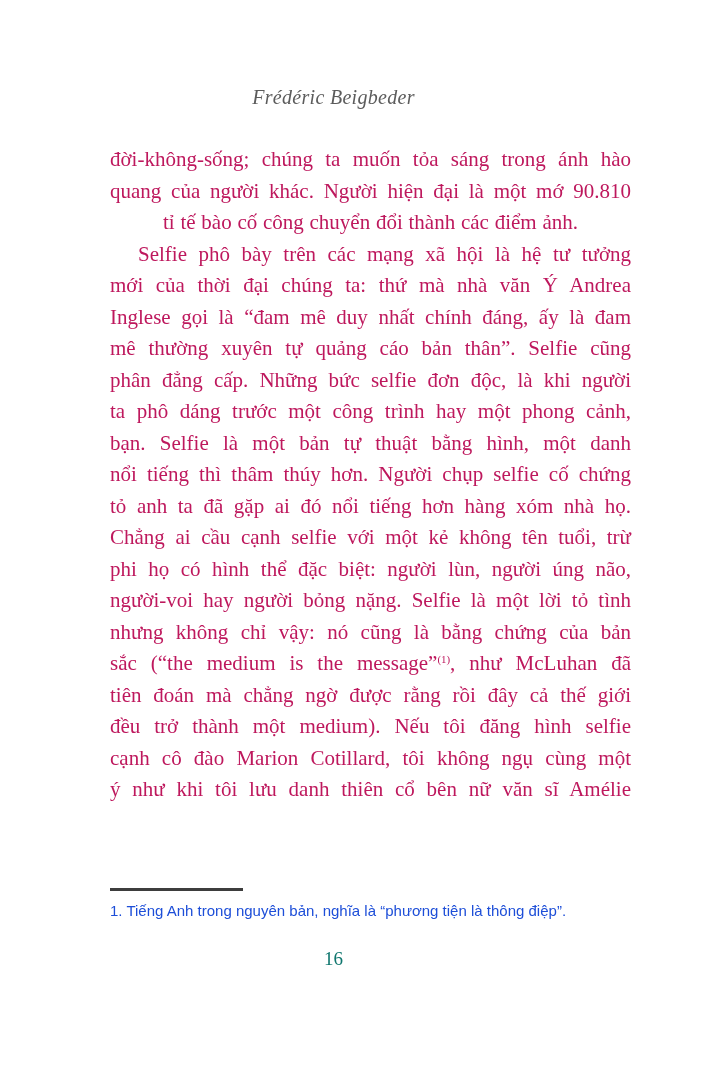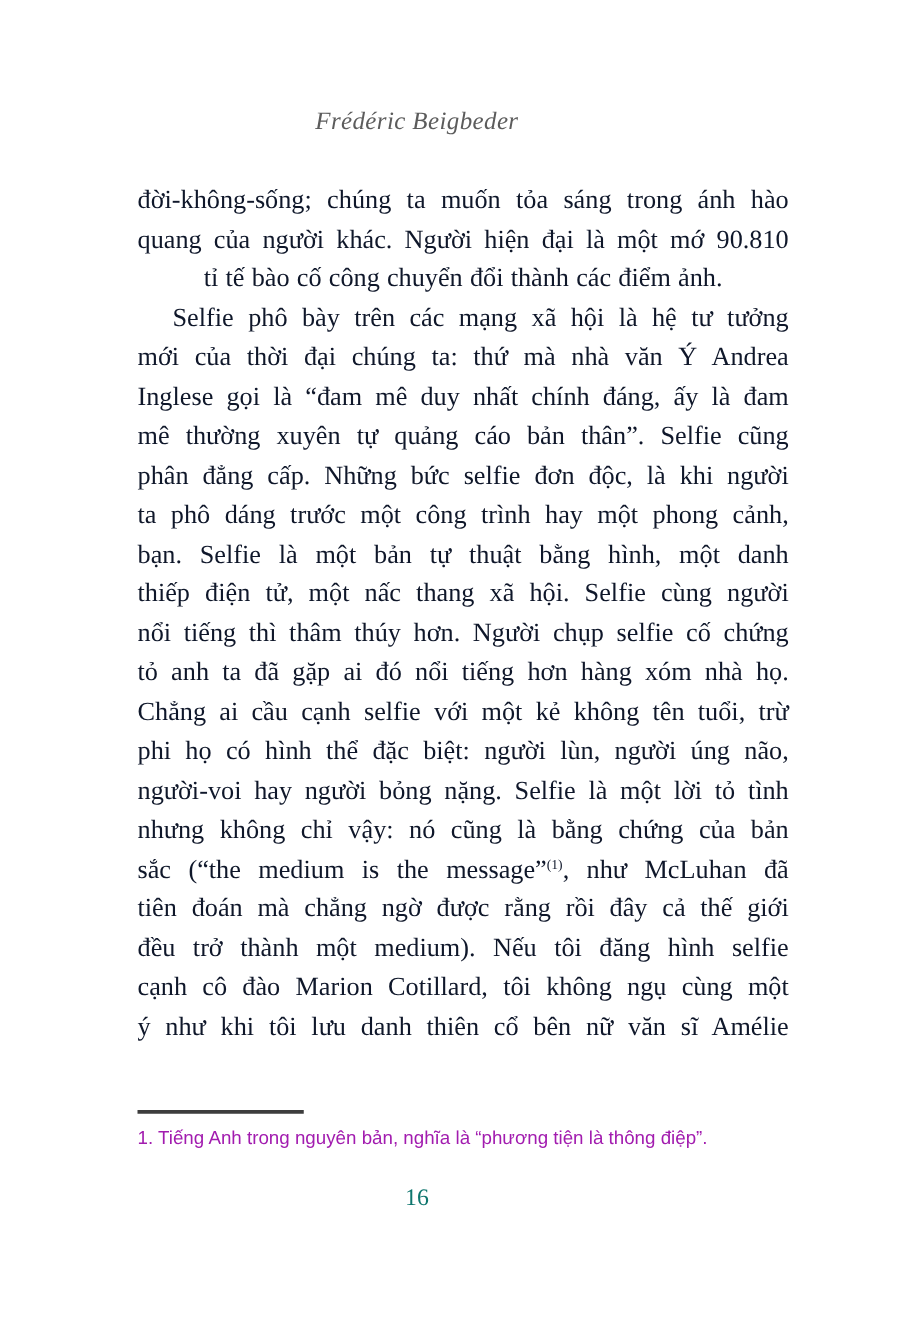--- a/index.html
+++ b/index.html
@@ -26,21 +26,21 @@
     color: #5c5c5c;
     letter-spacing: 0.3px;
   }
   .body-text {
     position: absolute;
     top: 144px;
     left: 110px;
     width: 521px;
     font-size: 21px;
     line-height: 31.5px;
-    color: #0f172a;
+    color: #be185d;
   }
   .body-text .line {
     height: 31.5px;
     text-align: center;
     white-space: normal;
     word-spacing: 0.5px;
   }
   .body-text .line.just {
     text-align: justify;
     text-align-last: justify;
@@ -63,21 +63,21 @@
     background: #3d3d3d;
   }
   .footnote {
     position: absolute;
     top: 901px;
     left: 110px;
     width: 540px;
     font-family: "Liberation Sans", "DejaVu Sans", sans-serif;
     font-size: 15px;
     line-height: 20px;
-    color: #a21caf;
+    color: #1d4ed8;
   }
   .folio {
     position: absolute;
     top: 948px;
     left: 0;
     width: 100%;
     text-align: center;
     font-size: 19px;
     color: #0f766e;
   }
@@ -93,21 +93,20 @@
       <div class="line just">đời-không-sống; chúng ta muốn tỏa sáng trong ánh hào</div>
       <div class="line just">quang của người khác. Người hiện đại là một mớ 90.810</div>
       <div class="line">tỉ tế bào cố công chuyển đổi thành các điểm ảnh.</div>
       <div class="line just ind">Selfie phô bày trên các mạng xã hội là hệ tư tưởng</div>
       <div class="line just">mới của thời đại chúng ta: thứ mà nhà văn Ý Andrea</div>
       <div class="line just">Inglese gọi là “đam mê duy nhất chính đáng, ấy là đam</div>
       <div class="line just">mê thường xuyên tự quảng cáo bản thân”. Selfie cũng</div>
       <div class="line just">phân đẳng cấp. Những bức selfie đơn độc, là khi người</div>
       <div class="line just">ta phô dáng trước một công trình hay một phong cảnh,</div>
       <div class="line just">bạn. Selfie là một bản tự thuật bằng hình, một danh</div>
-      <div class="line just">thiếp điện tử, một nấc thang xã hội. Selfie cùng người</div>
       <div class="line just">nổi tiếng thì thâm thúy hơn. Người chụp selfie cố chứng</div>
       <div class="line just">tỏ anh ta đã gặp ai đó nổi tiếng hơn hàng xóm nhà họ.</div>
       <div class="line just">Chẳng ai cầu cạnh selfie với một kẻ không tên tuổi, trừ</div>
       <div class="line just">phi họ có hình thể đặc biệt: người lùn, người úng não,</div>
       <div class="line just">người-voi hay người bỏng nặng. Selfie là một lời tỏ tình</div>
       <div class="line just">nhưng không chỉ vậy: nó cũng là bằng chứng của bản</div>
       <div class="line just">sắc (“the medium is the message”<sup>(1)</sup>, như McLuhan đã</div>
       <div class="line just">tiên đoán mà chẳng ngờ được rằng rồi đây cả thế giới</div>
       <div class="line just">đều trở thành một medium). Nếu tôi đăng hình selfie</div>
       <div class="line just">cạnh cô đào Marion Cotillard, tôi không ngụ cùng một</div>

